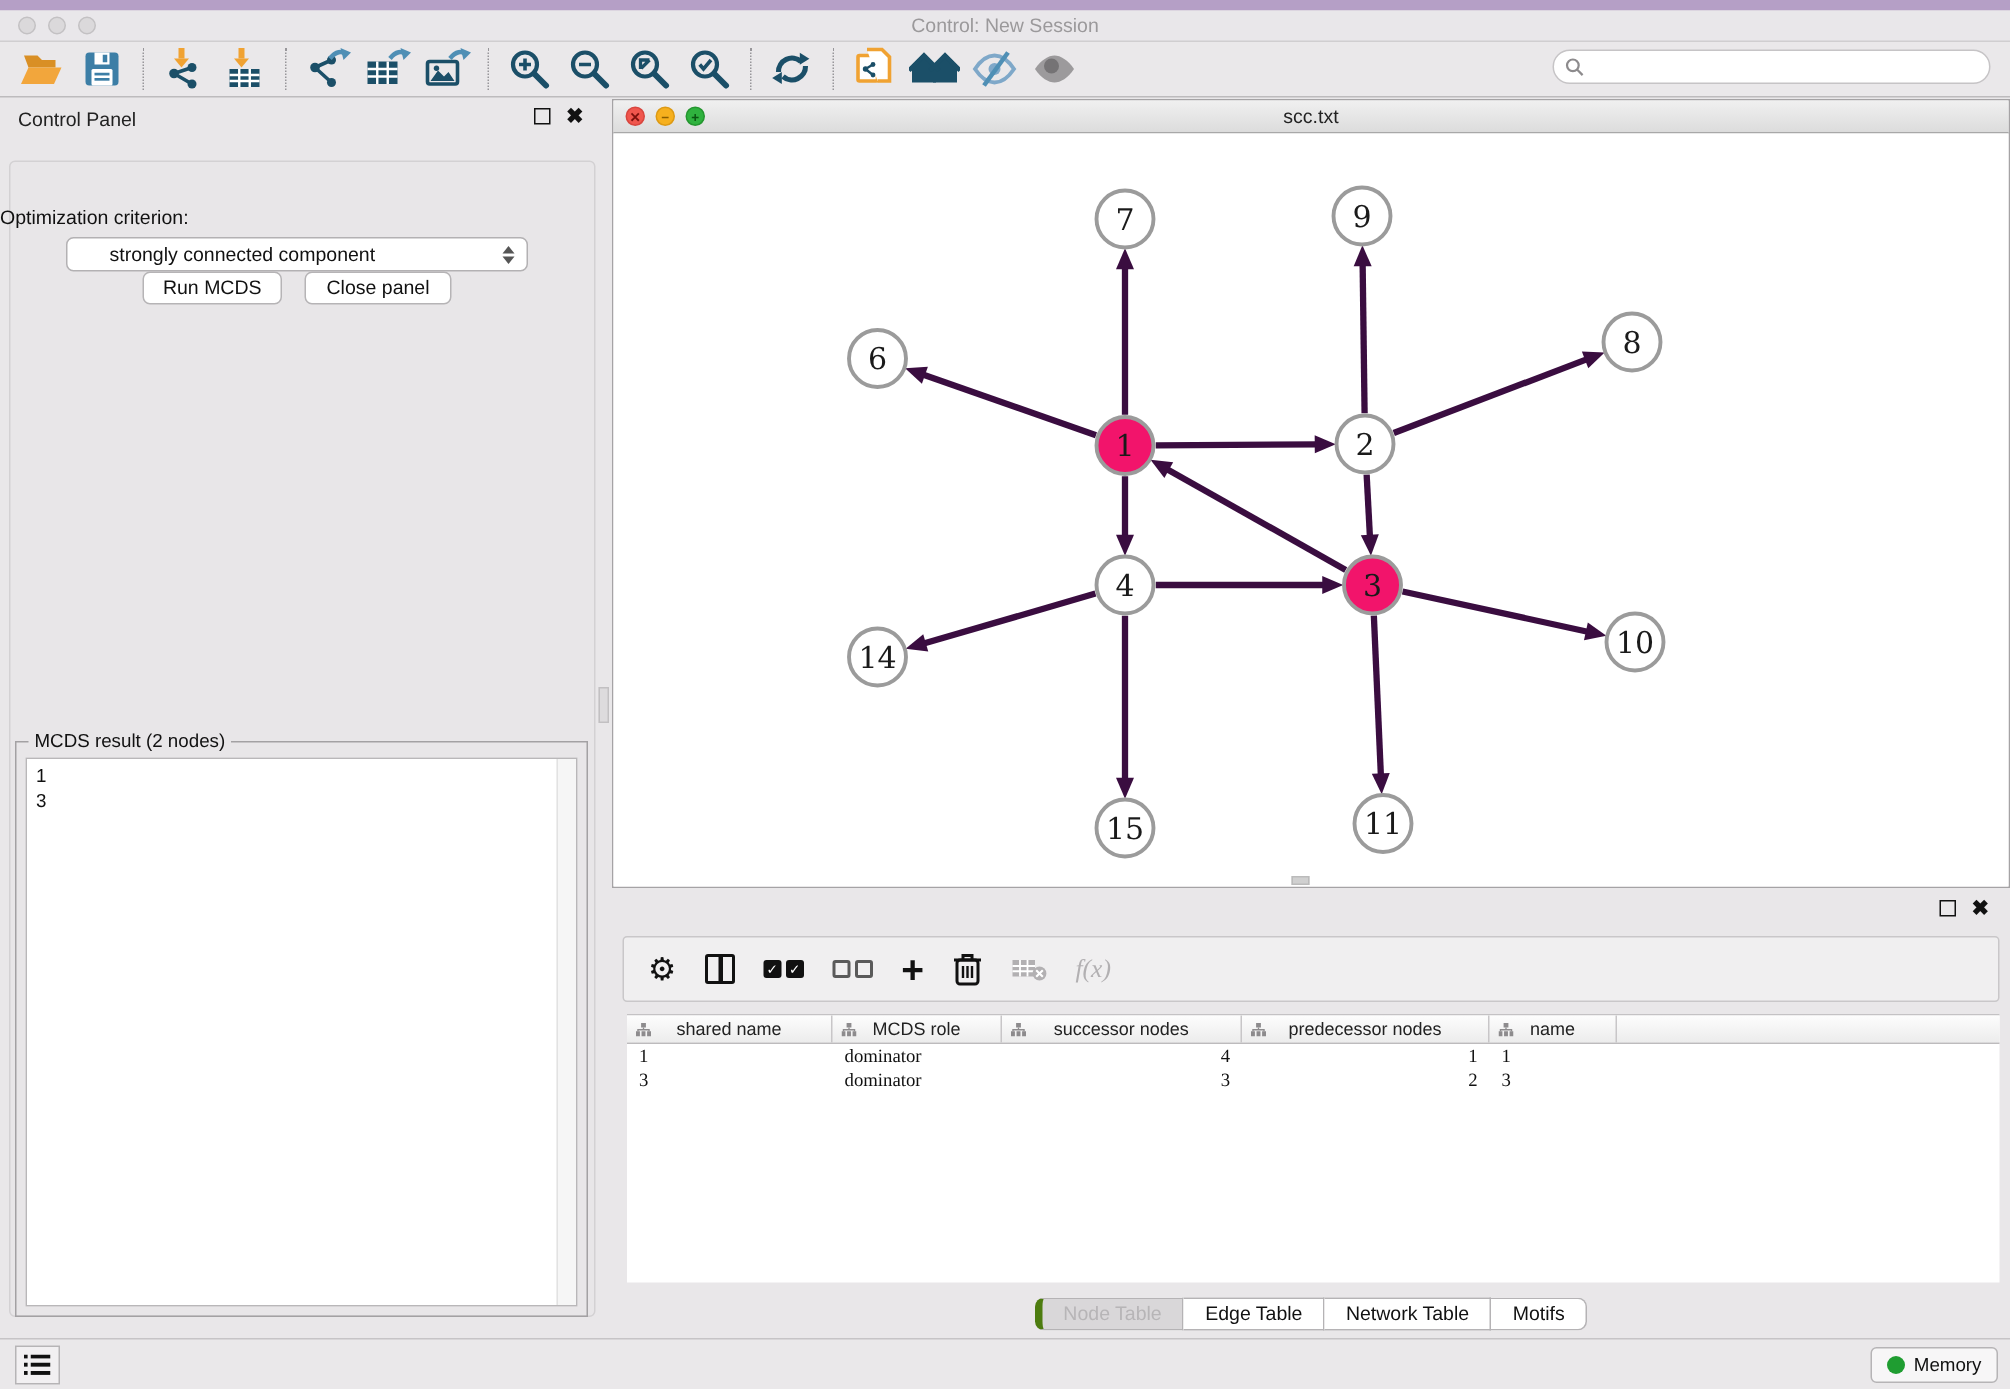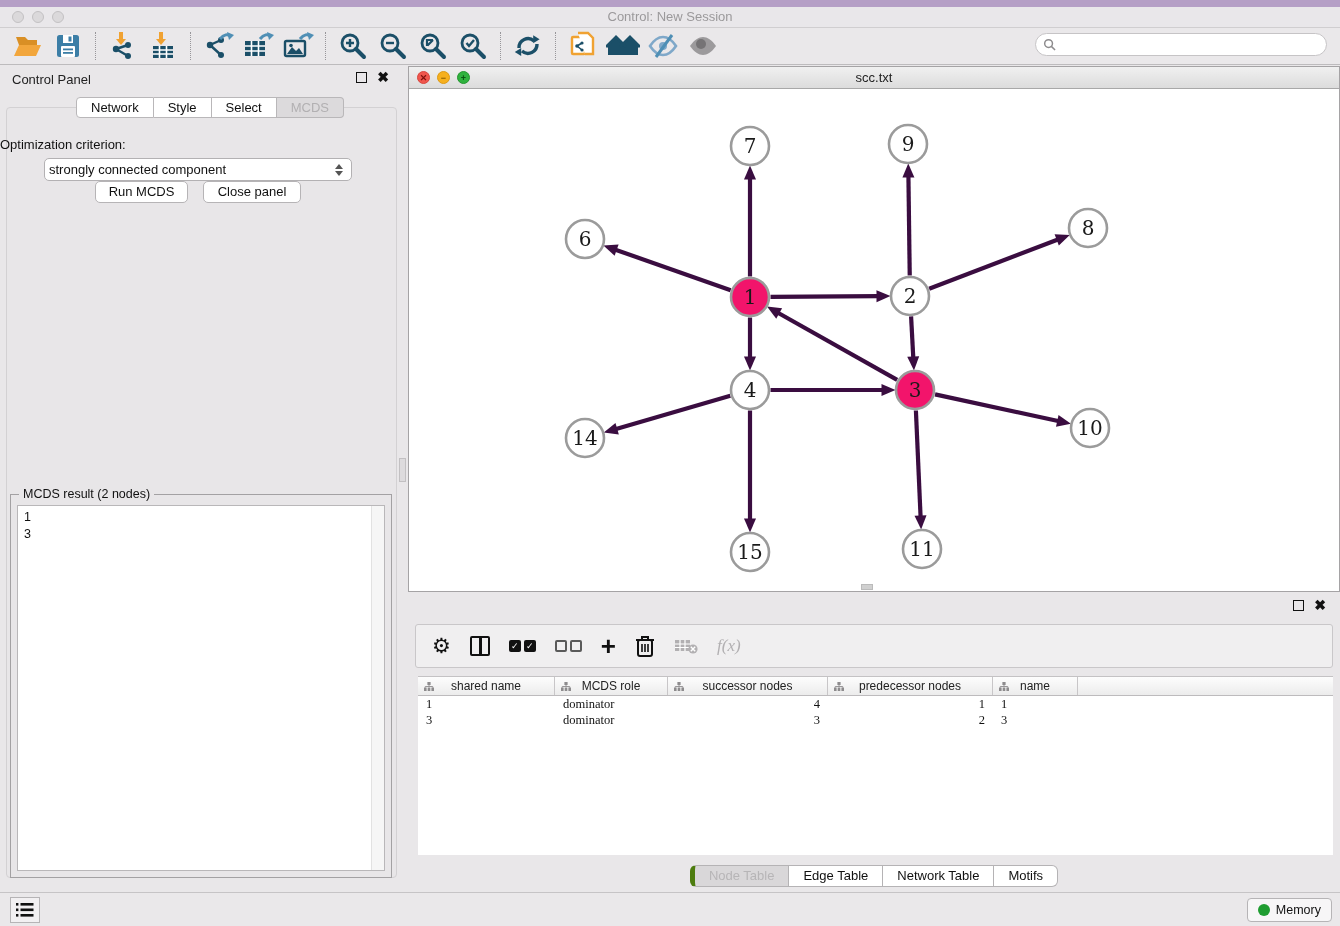--- a/index.html
+++ b/index.html
@@ -27,21 +27,21 @@
   .panel-icons { position:absolute; right:14px; top:6px; display:flex; gap:10px; align-items:center; }
   .icon-float { width:11px; height:11px; border:1.6px solid #111; }
   .icon-close { font-size:14px; font-weight:bold; color:#111; line-height:11px; }
   .cp-tabs { position:absolute; left:76px; top:31px; display:flex; z-index:3; }
   .tab { height:21px; line-height:19px; font-size:13px; padding:0 14px; background:#fff; border:1px solid #b9b7b9; border-left:none; color:#111; }
   .tab:first-child { border-left:1px solid #b9b7b9; border-radius:4px 0 0 4px; }
   .tab.last { border-radius:0 4px 4px 0; }
   .tab.tab-disabled-selected { background:#dcdadc; color:#b2b0b2; }
   .cp-frame { position:absolute; left:6px; top:41px; width:391px; height:771px; background:#e8e6e8; border:1px solid #d3d1d3; border-radius:4px; }
   .opt-label { position:absolute; left:0; top:71px; width:100%; text-align:left; font-size:13px; color:#111; }
-  .opt-select { position:absolute; left:44px; top:92px; width:308px; height:23px; background:#fff; border:1px solid #b3b1b3; border-radius:5px; font-size:13px; line-height:21px; padding-left:4px; color:#111; }
+  .opt-select { position:absolute; left:44px; top:92px; width:308px; height:23px; background:#fff; border:1px solid #b3b1b3; border-radius:5px; font-size:13px; line-height:21px; padding-left:28px; color:#111; }
   .stepper { position:absolute; right:7px; top:3px; width:11px; height:16px; display:flex; flex-direction:column; align-items:center; justify-content:center; gap:2px; }
   .tri-up { width:0; height:0; border-left:4px solid transparent; border-right:4px solid transparent; border-bottom:5px solid #555; }
   .tri-down { width:0; height:0; border-left:4px solid transparent; border-right:4px solid transparent; border-top:5px solid #555; }
   .cp-btn { position:absolute; top:115px; height:22px; background:#fff; border:1px solid #b6b4b6; border-radius:5px; font-size:13px; text-align:center; line-height:20px; color:#111; }
   .btn-run { left:95px; width:93px; }
   .btn-close { left:203px; width:98px; }
   .result-group { position:absolute; left:10px; top:428px; width:382px; height:384px; border:1px solid #a3a1a3; }
   .result-label { position:absolute; left:8px; top:-8px; background:#e8e6e8; padding:0 4px; font-size:12.5px; color:#111; }
   .result-area { position:absolute; left:6px; top:10px; right:6px; bottom:6px; background:#fff; border:1px solid #b9b7b9; }
   .result-text { position:absolute; left:6px; top:3px; font-size:12.5px; line-height:17px; color:#111; white-space:pre; }
@@ -251,26 +251,20 @@
 
 <div class="control-panel">
   <div class="cp-titlebar">
     <span class="panel-title">Control Panel</span>
     <span class="panel-icons">
       <span class="icon-float"></span>
       <span class="icon-close">✖</span>
     </span>
   </div>
   <div class="cp-frame"></div>
-  <div class="cp-tabs">
-    <span class="tab">Network</span>
-    <span class="tab">Style</span>
-    <span class="tab">Select</span>
-    <span class="tab last tab-disabled-selected">MCDS</span>
-  </div>
   <div class="opt-label">Optimization criterion:</div>
   <div class="opt-select">
     <span>strongly connected component</span>
     <span class="stepper">
       <span class="tri-up"></span>
         <span class="tri-down"></span>
     </span>
   </div>
   <div class="cp-btn btn-run">Run MCDS</div>
   <div class="cp-btn btn-close">Close panel</div>

